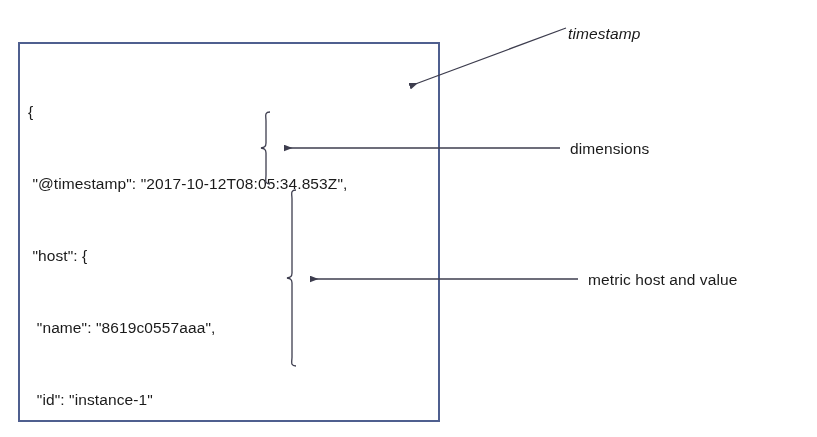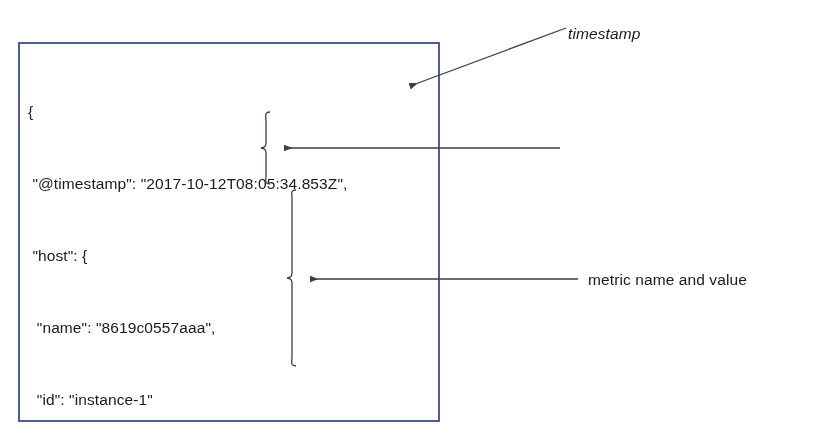--- a/index.html
+++ b/index.html
@@ -88,21 +88,22 @@
     
     
     
     
     
     
     
   </div>
 
   <div class="anno-label" id="label-timestamp">timestamp</div>
-  <div class="anno-label" id="label-metric">metric name and value</div>
+  <div class="anno-label" id="label-dimensions">dimensions</div>
+  <div class="anno-label" id="label-metric">metric host and value</div>
 
   <svg id="overlay" viewBox="0 0 817 437">
     <defs>
       <marker id="arrowhead" markerWidth="9" markerHeight="7" refX="8.5" refY="3.5" orient="auto" markerUnits="userSpaceOnUse">
         <polygon points="9,0 0,3.5 9,7" fill="#3d3d4e"></polygon>
       </marker>
     </defs>
 
     <path d="M 270 112
              C 264 112, 266 116, 266 121

